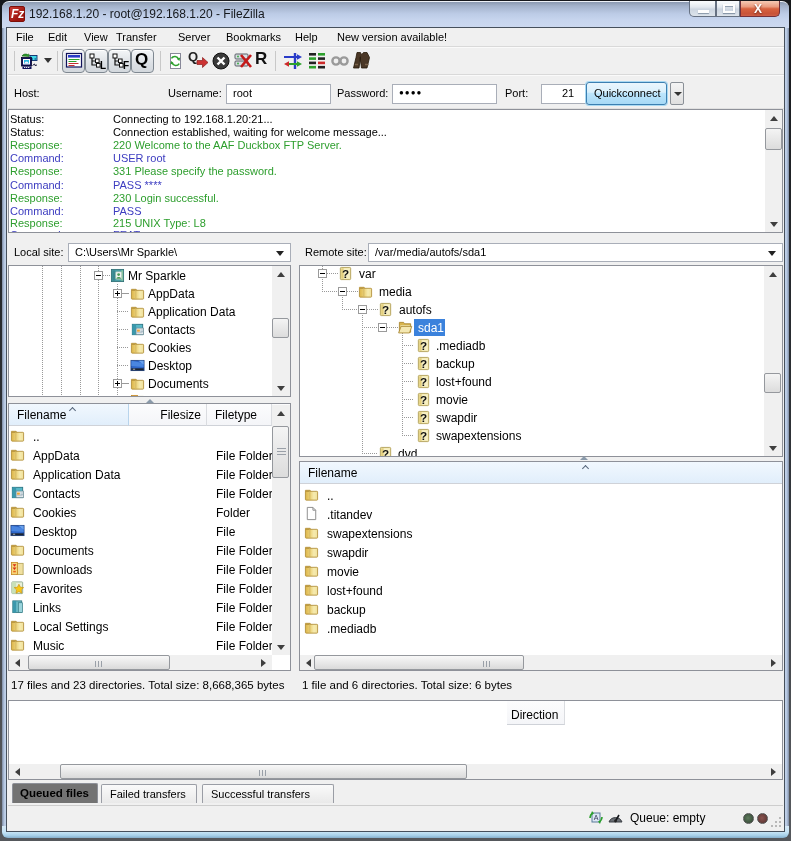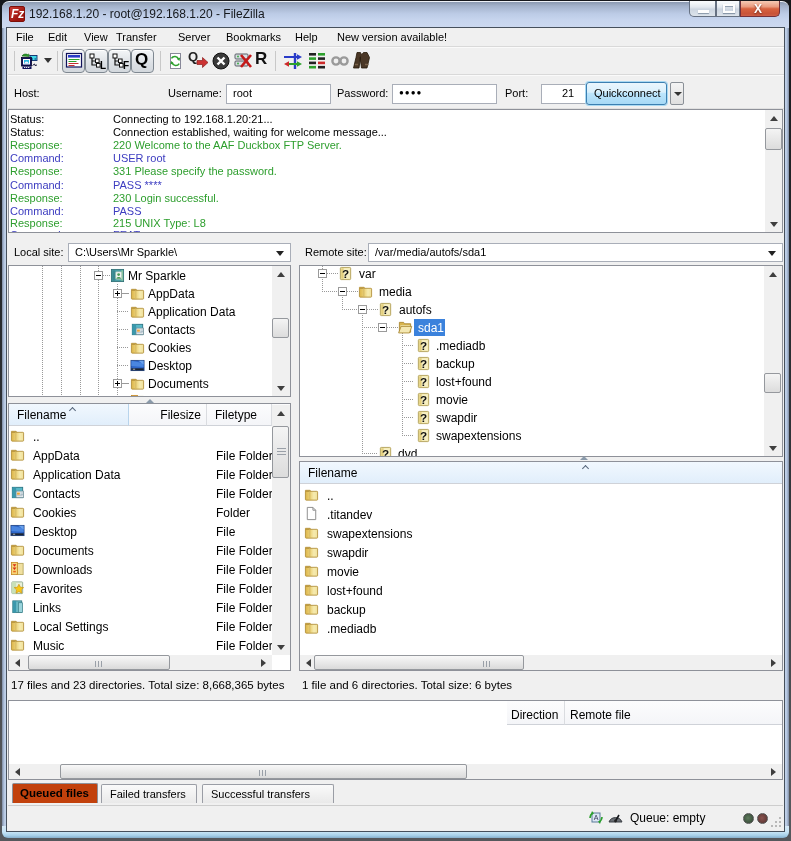--- a/index.html
+++ b/index.html
@@ -587,35 +587,32 @@
     <div class="sb-btn" style="left:465px; top:0; width:16px; height:15px;"></div>
     <span class="arr" style="left:471px; top:4px; border-top:4.5px solid transparent; border-bottom:4.5px solid transparent; border-left:5px solid #3f3f3f;"></span>
   </div>
 </div>
 <div class="lbl" style="left:302px; top:679px; font-size:11.5px;">1 file and 6 directories. Total size: 6 bytes</div>
 
 <div class="panel" style="left:8px; top:700px; width:775px; height:80px;">
   <div class="hdrcell" style="left:498px; width:58px; height:24px;">
       <span class="hdrtxt" style="left:4px; top:7px;">Direction</span>
     </div>
-  <div class="hdrcell" style="left:556px; width:217px; height:24px; border-right:none;">
-      <span class="hdrtxt" style="left:5px; top:7px;">Remote file</span>
-    </div>
   <div class="abs" style="left:0; top:63px; width:773px; height:15px; background:#f0f0f0;">
     <div class="sb-btn" style="left:1px; top:0; width:16px; height:15px;"></div>
     <span class="arr" style="left:6px; top:4px; border-top:4.5px solid transparent; border-bottom:4.5px solid transparent; border-right:5px solid #3f3f3f;"></span>
     <div class="sb-thumb h" style="left:51px; top:0; width:407px; height:15px;">
       <span style="position:absolute;left:198px;top:5px;width:1px;height:6px;background:#9aa0a8;box-shadow:3px 0 0 #9aa0a8,6px 0 0 #9aa0a8;"></span>
       </div>
     <div class="sb-btn" style="left:756px; top:0; width:16px; height:15px;"></div>
     <span class="arr" style="left:762px; top:4px; border-top:4.5px solid transparent; border-bottom:4.5px solid transparent; border-left:5px solid #3f3f3f;"></span>
   </div>
 </div>
 
-<div class="abs" style="left:12px; top:783px; width:86px; height:20px; background:#c2410c;
+<div class="abs" style="left:12px; top:783px; width:86px; height:20px; background:#737373;
   border:1px solid #8e9199; border-bottom:none; border-radius:2px 2px 0 0;">
   <span style="position:absolute; left:7px; top:3px; font-weight:bold; font-size:11.5px;">Queued files</span>
   </div>
 <div class="abs" style="left:101px; top:784px; width:96px; height:19px; background:linear-gradient(180deg,#fafafa,#e9e9e9);
   border:1px solid #9a9da5; border-bottom:none; border-radius:2px 2px 0 0;">
   <span style="position:absolute; left:8px; top:3px; font-size:11px;">Failed transfers</span>
   </div>
 <div class="abs" style="left:202px; top:784px; width:132px; height:19px; background:linear-gradient(180deg,#fafafa,#e9e9e9);
   border:1px solid #9a9da5; border-bottom:none; border-radius:2px 2px 0 0;">
   <span style="position:absolute; left:8px; top:3px; font-size:11px;">Successful transfers</span>

